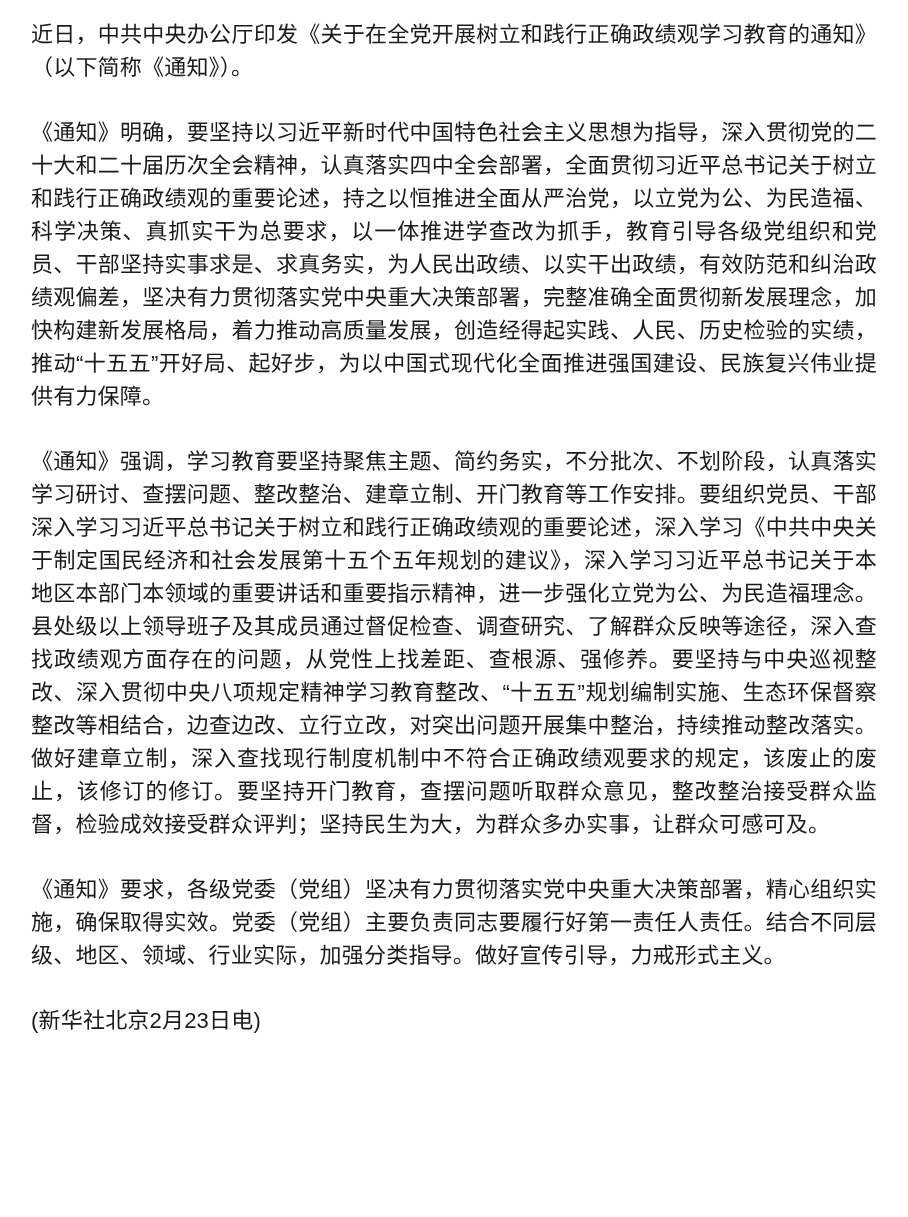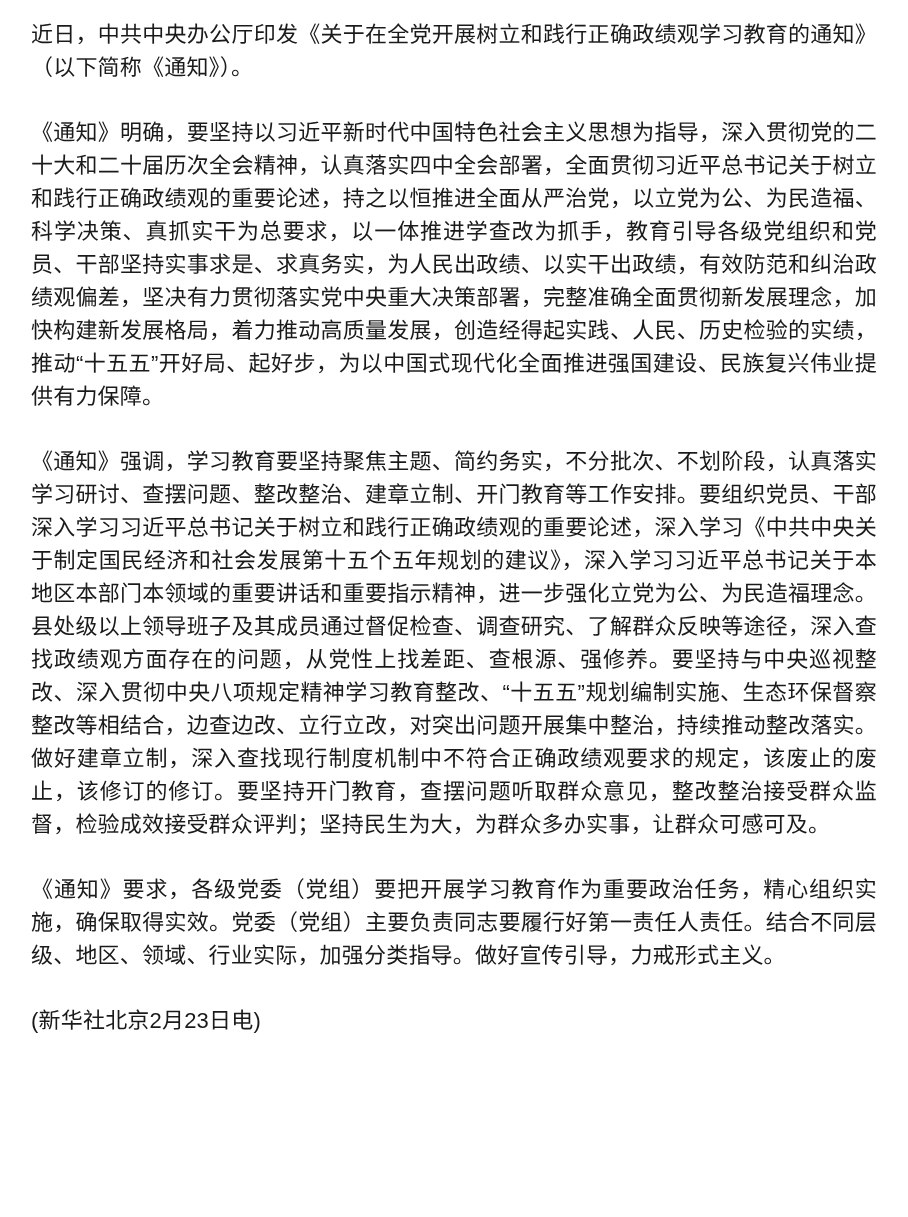--- a/index.html
+++ b/index.html
@@ -34,15 +34,15 @@
       margin-bottom: 12px;
     }
   </style>
 </head>
 <body>
 
 <div class="doc">
   <p>近日，中共中央办公厅印发《关于在全党开展树立和践行正确政绩观学习教育的通知》（以下简称《通知》）。</p>
   <p>《通知》明确，要坚持以习近平新时代中国特色社会主义思想为指导，深入贯彻党的二十大和二十届历次全会精神，认真落实四中全会部署，全面贯彻习近平总书记关于树立和践行正确政绩观的重要论述，持之以恒推进全面从严治党，以立党为公、为民造福、科学决策、真抓实干为总要求，以一体推进学查改为抓手，教育引导各级党组织和党员、干部坚持实事求是、求真务实，为人民出政绩、以实干出政绩，有效防范和纠治政绩观偏差，坚决有力贯彻落实党中央重大决策部署，完整准确全面贯彻新发展理念，加快构建新发展格局，着力推动高质量发展，创造经得起实践、人民、历史检验的实绩，推动“十五五”开好局、起好步，为以中国式现代化全面推进强国建设、民族复兴伟业提供有力保障。</p>
   <p>《通知》强调，学习教育要坚持聚焦主题、简约务实，不分批次、不划阶段，认真落实学习研讨、查摆问题、整改整治、建章立制、开门教育等工作安排。要组织党员、干部深入学习习近平总书记关于树立和践行正确政绩观的重要论述，深入学习《中共中央关于制定国民经济和社会发展第十五个五年规划的建议》，深入学习习近平总书记关于本地区本部门本领域的重要讲话和重要指示精神，进一步强化立党为公、为民造福理念。县处级以上领导班子及其成员通过督促检查、调查研究、了解群众反映等途径，深入查找政绩观方面存在的问题，从党性上找差距、查根源、强修养。要坚持与中央巡视整改、深入贯彻中央八项规定精神学习教育整改、“十五五”规划编制实施、生态环保督察整改等相结合，边查边改、立行立改，对突出问题开展集中整治，持续推动整改落实。做好建章立制，深入查找现行制度机制中不符合正确政绩观要求的规定，该废止的废止，该修订的修订。要坚持开门教育，查摆问题听取群众意见，整改整治接受群众监督，检验成效接受群众评判；坚持民生为大，为群众多办实事，让群众可感可及。</p>
-  <p>《通知》要求，各级党委（党组）要把开展学习教育作为重要政治任务，精心组织实施，确保取得实效。党委（党组）主要负责同志要履行好第一责任人责任。结合不同层级、地区、领域、行业实际，加强分类指导。做好宣传引导，力戒形式主义。</p>
+  <p>《通知》要求，各级党委（党组）坚决有力贯彻落实党中央重大决策部署，精心组织实施，确保取得实效。党委（党组）主要负责同志要履行好第一责任人责任。结合不同层级、地区、领域、行业实际，加强分类指导。做好宣传引导，力戒形式主义。</p>
   <p>(新华社北京2月23日电)</p>
 </div>
 
 </body></html>

